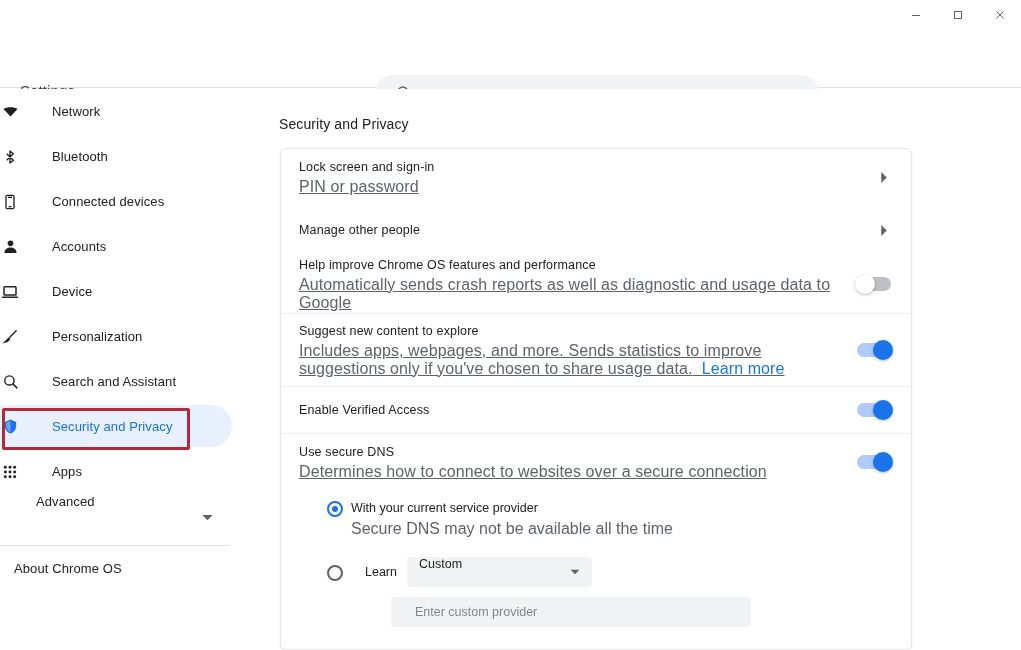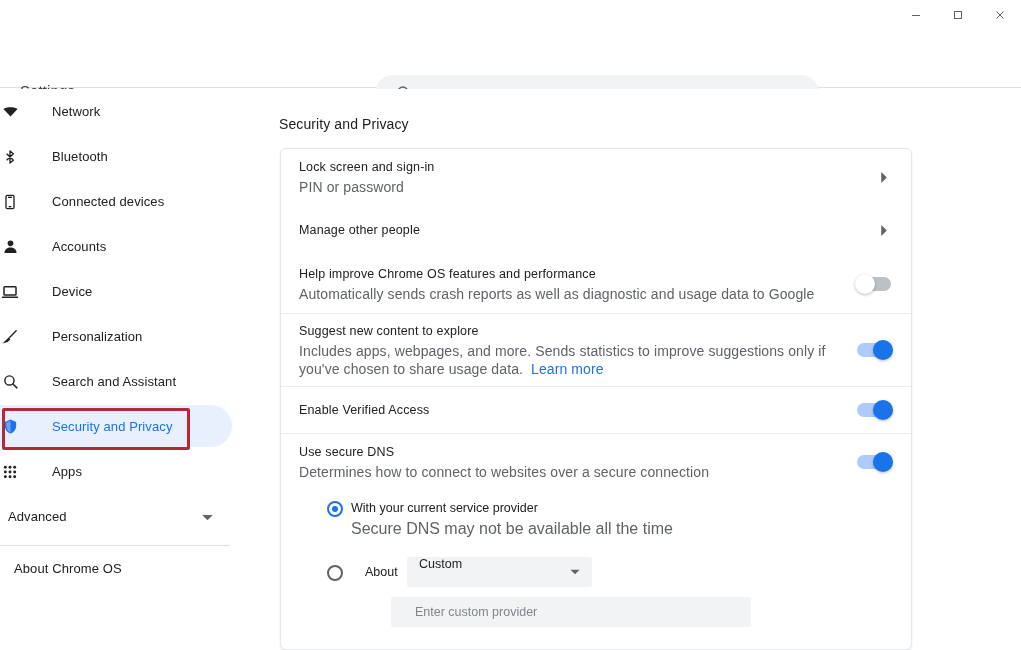--- a/index.html
+++ b/index.html
@@ -95,22 +95,22 @@
     left: 0; top: 1px; width: 232px; height: 42px;
     background: #e8f0fe;
     border-radius: 0 21px 21px 0;
     z-index: 0;
   }
   .nav-item.selected .ni-icon,
   .nav-item.selected .ni-label { position: relative; z-index: 1; }
 
   .nav-advanced {
     position: relative;
-    height: 45px; display: flex; align-items: center;
-    padding-left: 8px; cursor: pointer;
+    height: 45px; display: flex; 
+    padding-left: 36px; cursor: pointer;
   }
   .nav-advanced .adv-label {
     font-size: 13px; color: #202124; letter-spacing: .1px;
   }
   .caret {
     position: absolute; left: 202px; top: 20px;
     color: #5f6368;
   }
   .caret svg { display: block; }
   .nav-divider {
@@ -153,22 +153,22 @@
     position: relative;
     display: flex; align-items: center;
     padding: 0 20px 0 18px;
     min-height: 46px;
   }
   .row .rtext { flex: 1 1 auto; padding-right: 16px; }
   .row .rtitle {
     font-size: 12.5px; color: #202124; line-height: 17px; letter-spacing: .15px;
   }
   .row .rsub {
-    font-size: 14px; color: #5f6368; line-height: 18px;
-    letter-spacing: .1px; margin-top: 2px;
+    font-size: 16px; color: #5f6368; line-height: 18px;
+    letter-spacing: .1px; margin-top: 2px; text-decoration: underline;
   }
   .link { color: #1a73e8; text-decoration: none; cursor: pointer; }
   .divider { height: 1px; background: #ededed; margin: 0; }
 
   .arrow {
     flex: 0 0 auto; color: #5f6368; width: 14px; height: 14px;
     display: flex; align-items: center; justify-content: center;
     cursor: pointer;
   }
   .arrow svg { display: block; }
@@ -469,21 +469,21 @@
         <div class="opt">
           <span class="radio checked"></span>
           <span class="opt-text">
             <span class="opt-title" style="display:block">With your current service provider</span>
             <span class="opt-sub" style="display:block">Secure DNS may not be available all the time</span>
           </span>
         </div>
 
         <div class="opt second">
           <span class="radio"></span>
-          <span class="with-label">About</span>
+          <span class="with-label">Learn</span>
           <span class="select">
             <span class="sel-val">Custom</span>
             <span class="sel-caret">
               <svg width="10" height="6" viewBox="0 0 12 8" fill="currentColor">
                   <path d="M0 1 L6 7 L12 1 Z"></path>
                 </svg>
             </span>
           </span>
         </div>
 

